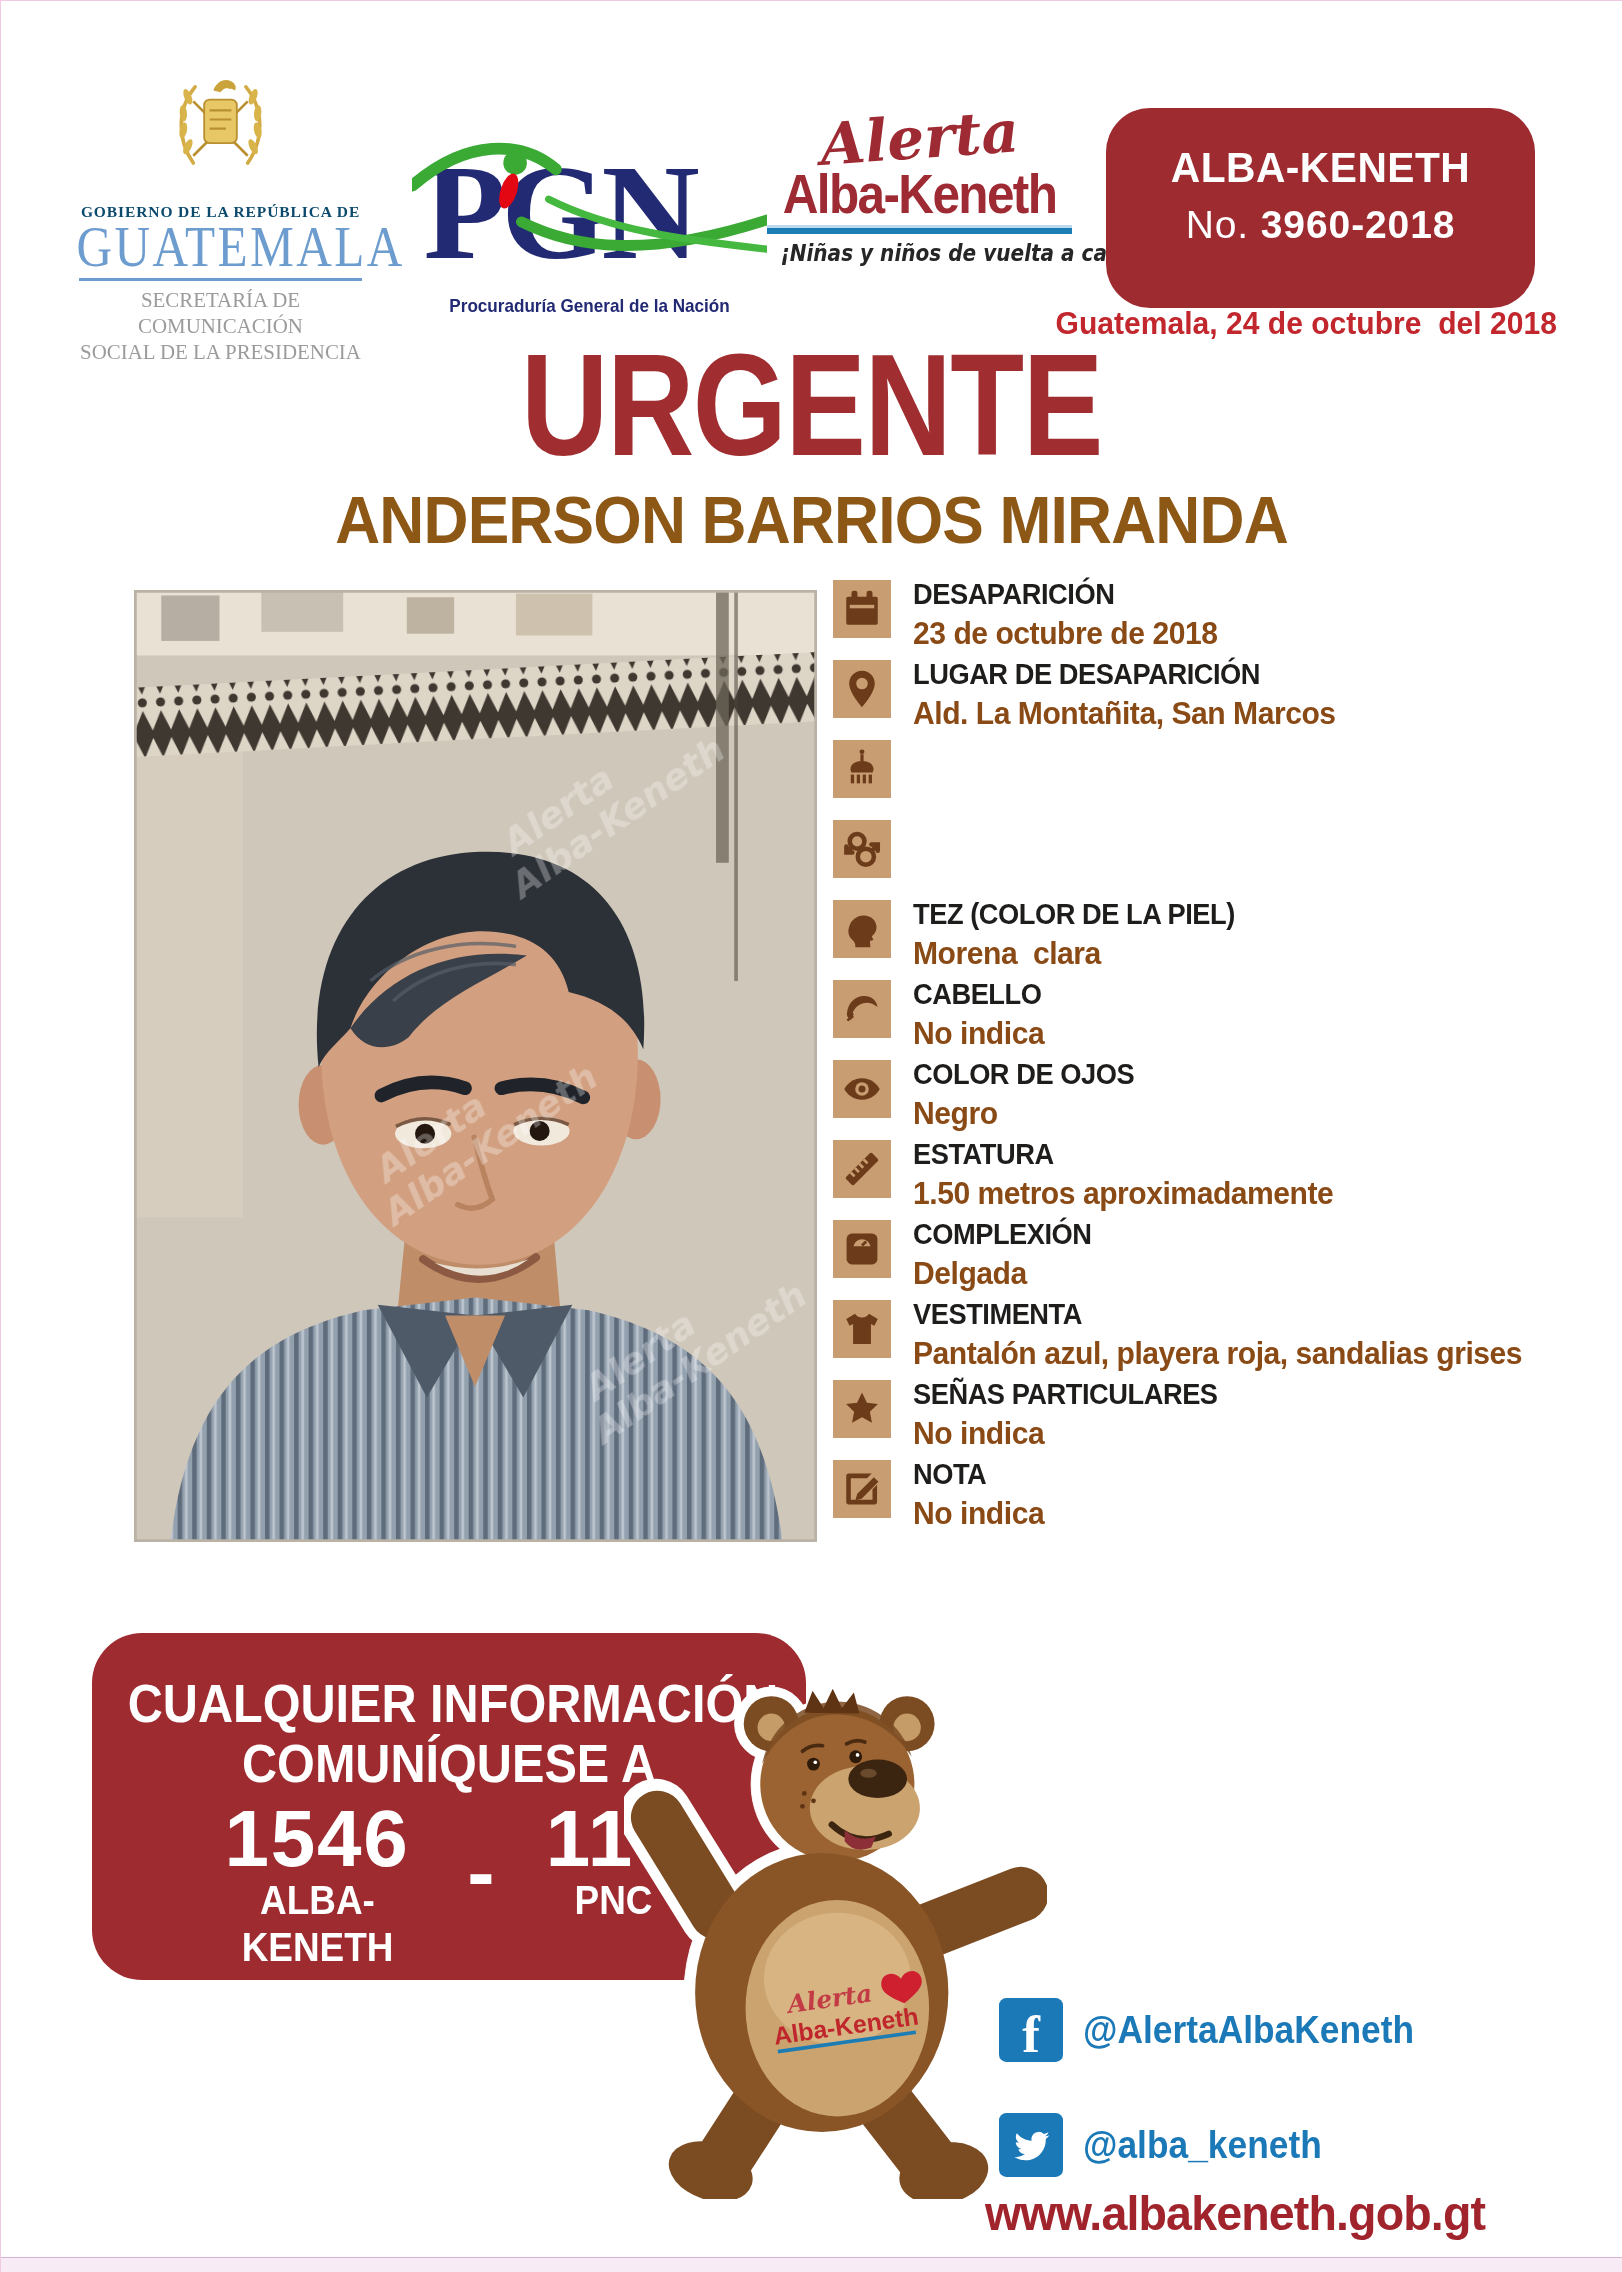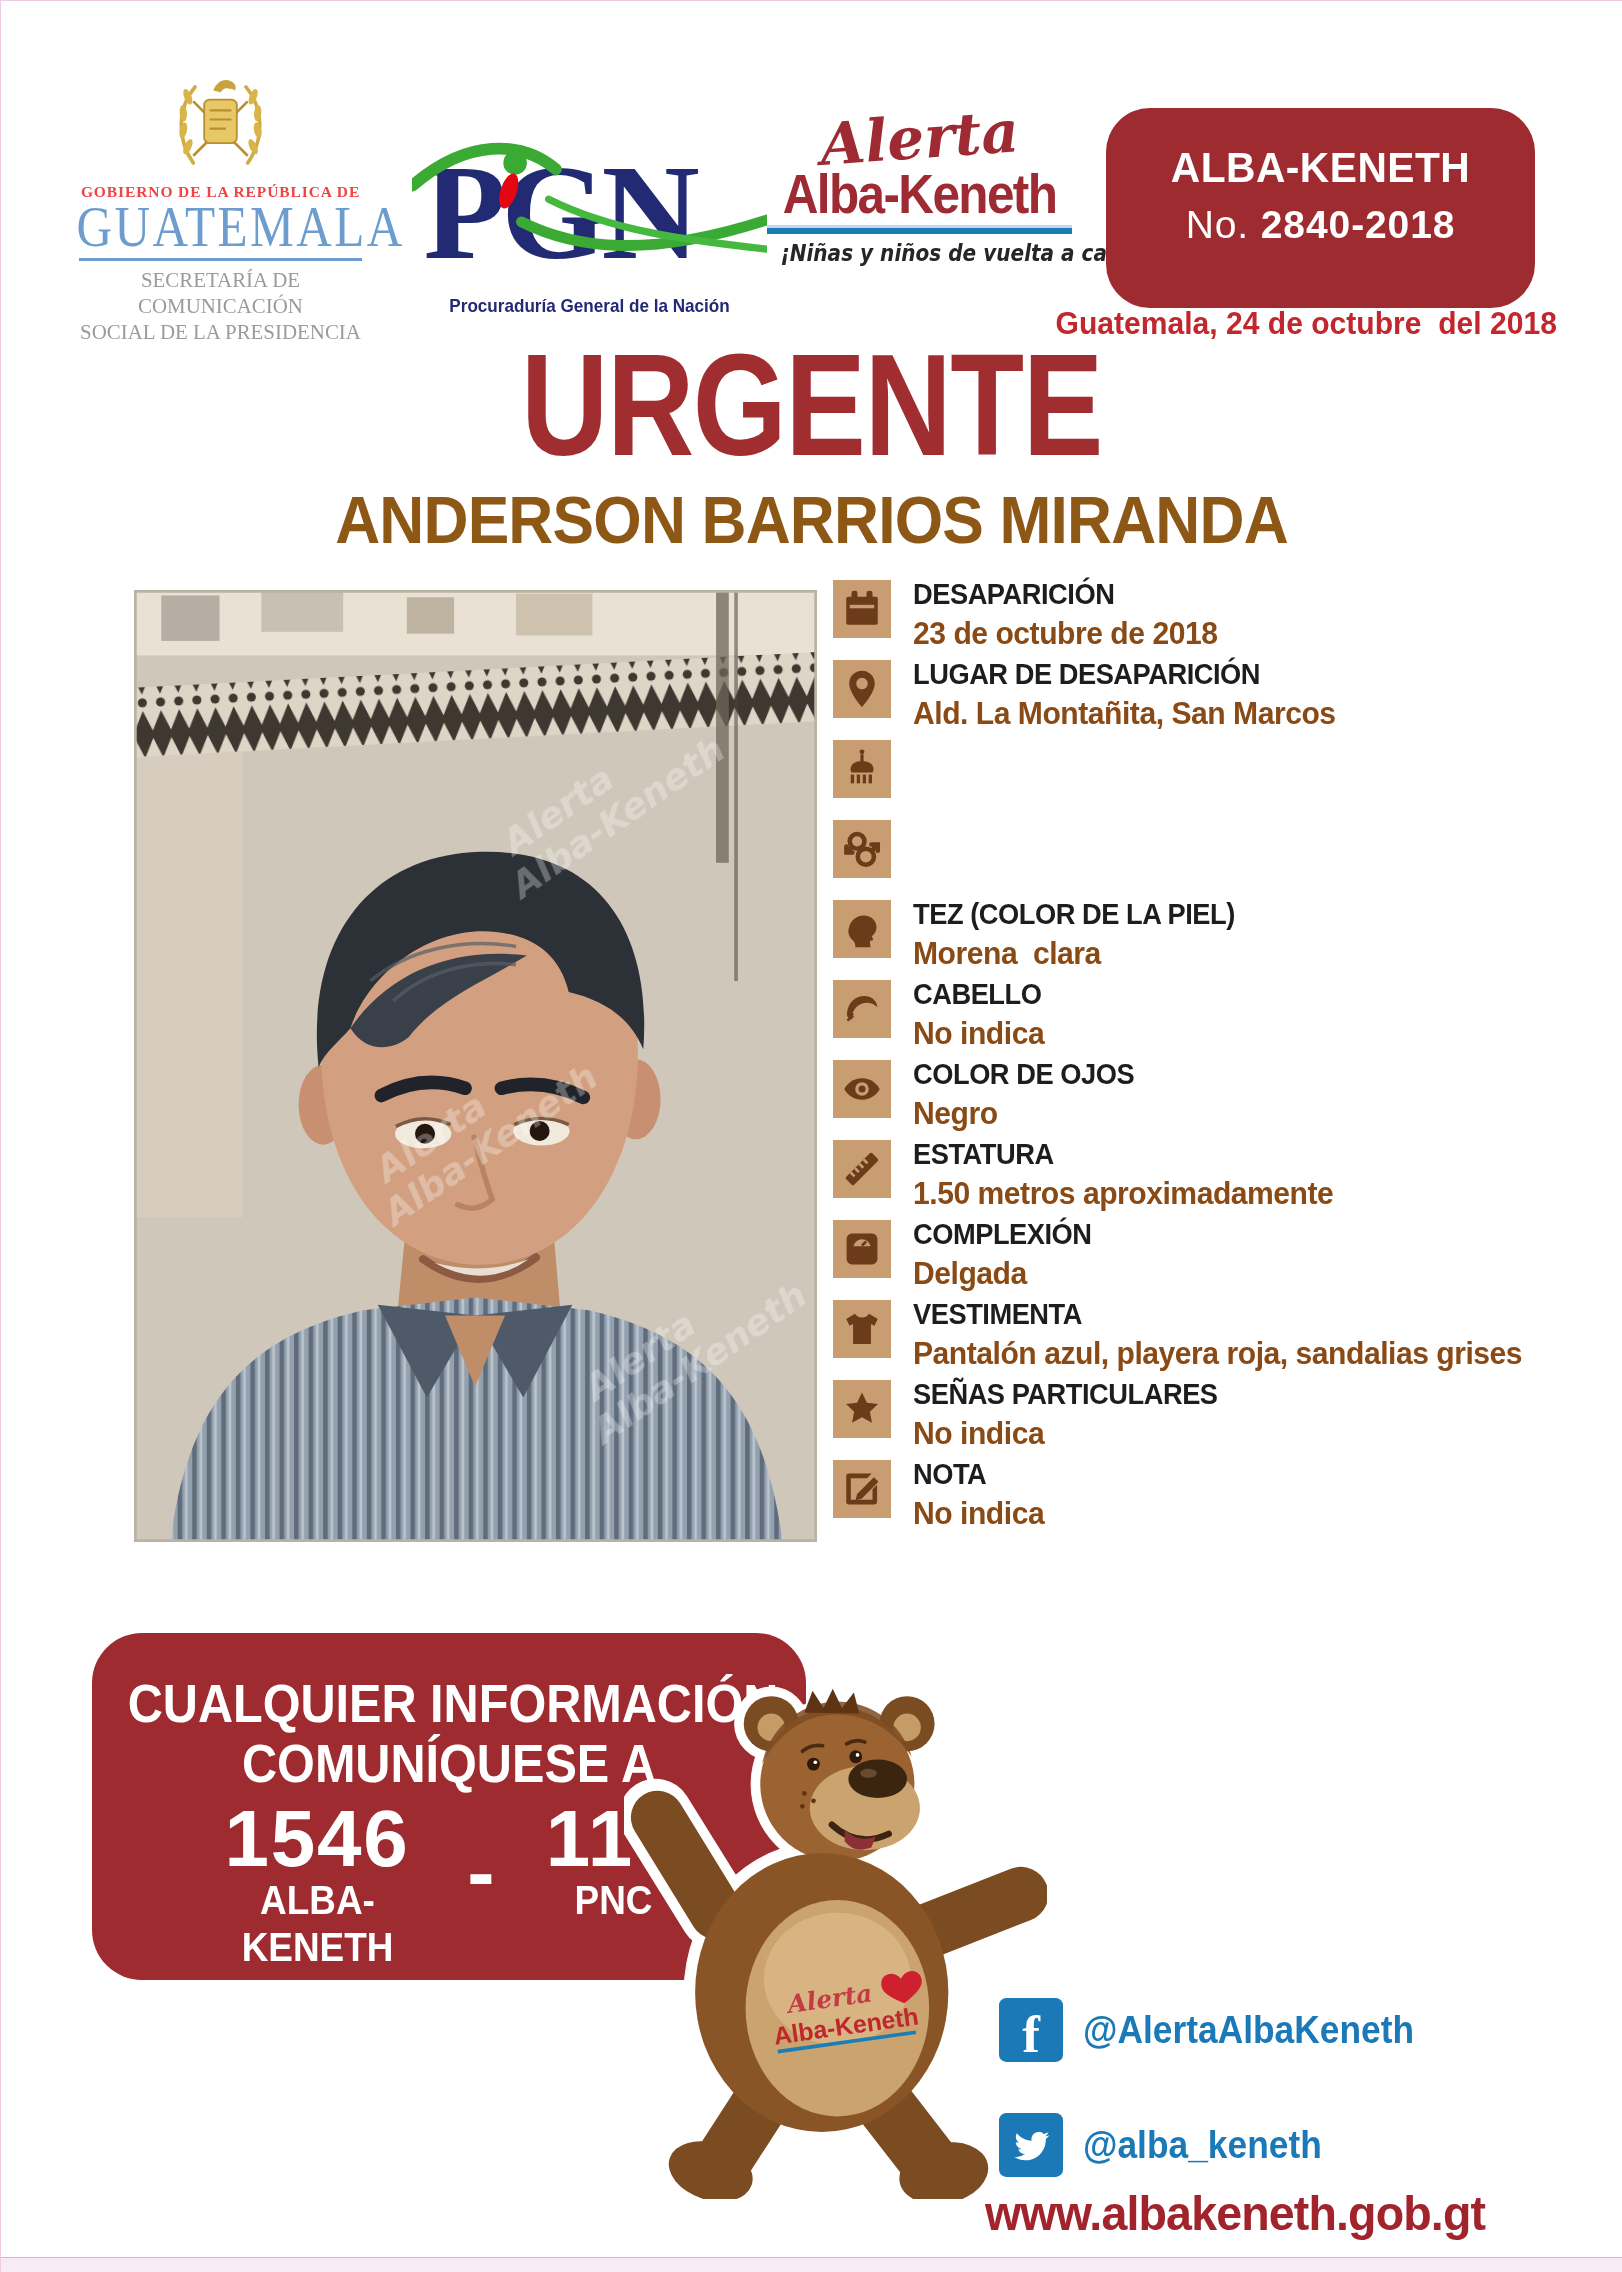--- a/index.html
+++ b/index.html
@@ -6,21 +6,21 @@
   .page{
     position:relative;width:1623px;height:2273px;background:#ffffff;
     font-family:"Liberation Sans",sans-serif;overflow:hidden;box-sizing:border-box;
     border:1.8px solid #f0c9e2;
   }
   .bottom-strip{position:absolute;left:0;right:0;bottom:0;height:14.5px;background:#f7ebf5;border-top:1.8px solid #d9b3d6;}
 
   
   .gt-logo{position:absolute;left:56px;top:55px;width:327px;text-align:center;}
   .gt-emblem{width:109px;height:127px;margin:0 auto;display:block;}
-  .gt-line1{font-family:"Liberation Serif",serif;color:#ef4444;font-size:15.5px;font-weight:bold;letter-spacing:0.9px;margin-top:0;}
+  .gt-line1{font-family:"Liberation Serif",serif;color:#0c4a6e;font-size:15.5px;font-weight:bold;letter-spacing:0.9px;margin-top:20px;}
   .gt-name{font-family:"Liberation Serif",serif;color:#6d9cce;font-size:56px;letter-spacing:2.7px;line-height:53px;transform:scaleX(0.88);}
   .gt-rule{height:3.6px;background:#6d9cce;margin:3.6px 22px 5.5px 22px;}
   .gt-sub{font-family:"Liberation Serif",serif;color:#9b9b9b;font-size:22px;line-height:26px;transform:scaleX(0.95);}
 
   
   .pgn-logo{position:absolute;left:411px;top:112px;width:355px;text-align:center;}
   .pgn-svg{width:355px;height:186px;display:block;}
   .pgn-caption{color:#232a74;font-size:19px;font-weight:bold;margin-top:-3.6px;transform:scaleX(0.9);white-space:nowrap;}
 
   
@@ -196,21 +196,21 @@
     <div class="alba-script">Alerta</div>
     <div class="alba-bold">Alba-Keneth</div>
     <div class="alba-rule"></div>
     <div class="alba-tagline">¡Niñas y niños de vuelta a casa!</div>
   </div>
 
   <div class="case-box">
     <div class="case-title">ALBA-KENETH</div>
     <div class="case-number">
       <span class="case-no-prefix">No.</span>
-      <span class="case-no-value">2840-2018</span>
+      <span class="case-no-value">3960-2018</span>
     </div>
   </div>
 
   <div class="date-line">Guatemala, 24 de octubre  del 2018</div>
 
   <div class="urgente">URGENTE</div>
   <div class="missing-name">ANDERSON BARRIOS MIRANDA</div>
 
   <div class="photo">
     <svg viewBox="0 0 751 1047" preserveAspectRatio="none">

